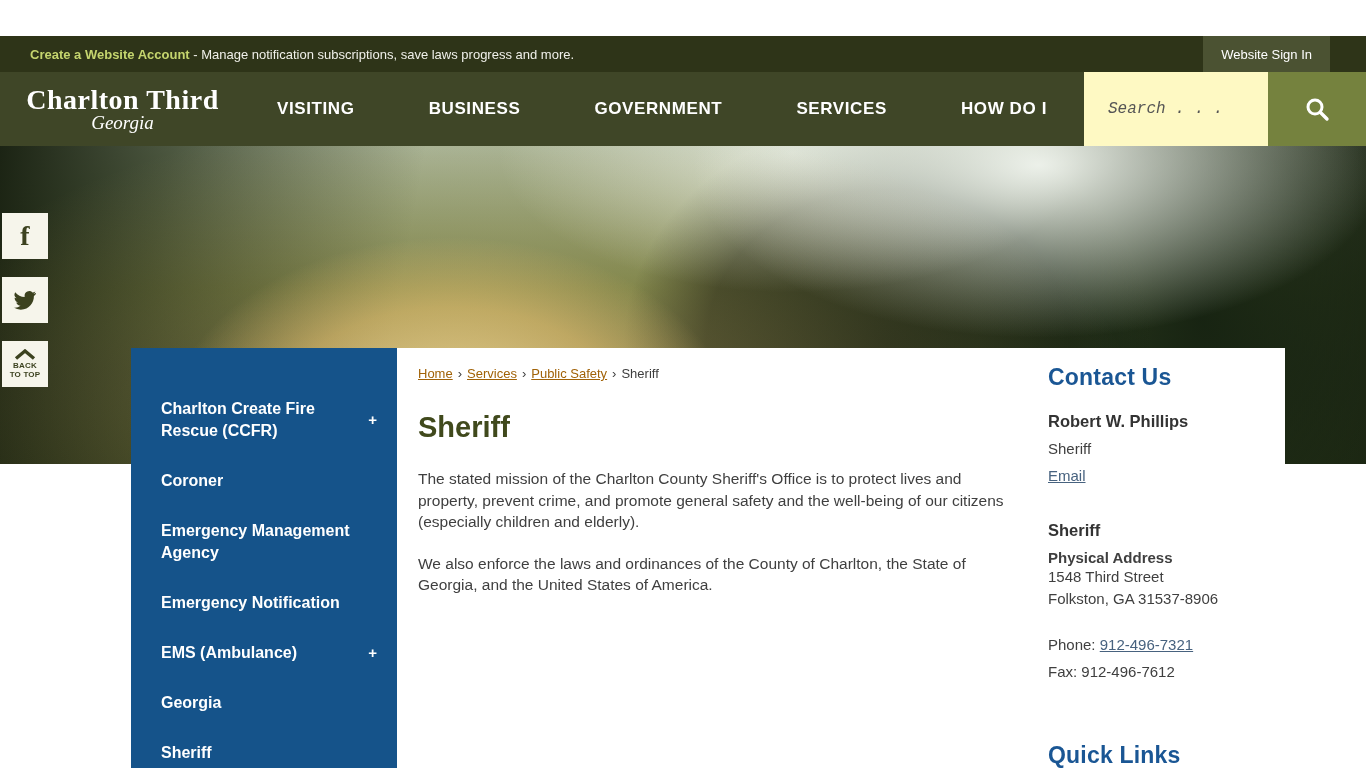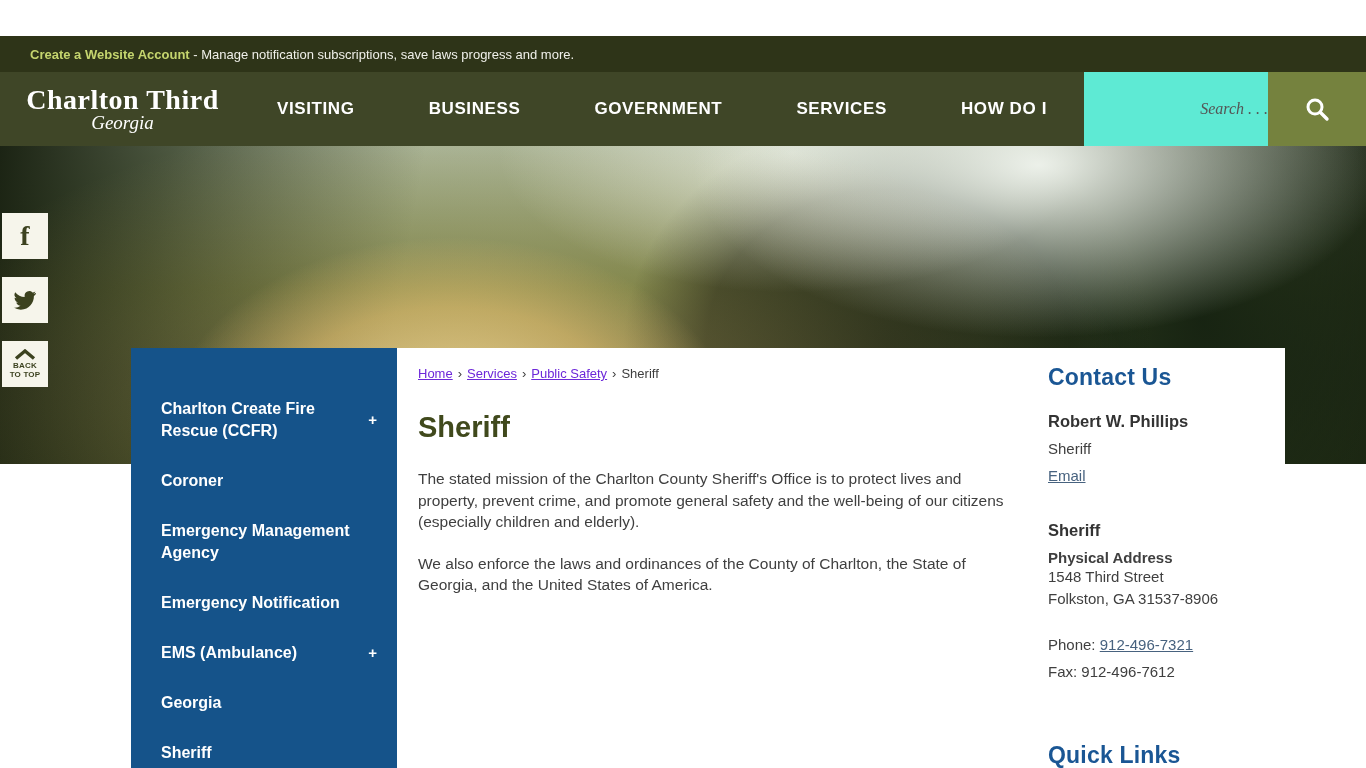--- a/index.html
+++ b/index.html
@@ -15,22 +15,22 @@
                 font-size:13px; display:flex; align-items:center; cursor:pointer; border:none; }
 
   
   .mainnav { position:relative; height:74px; background:#3f4627; display:flex; align-items:center; }
   .logo { margin-left:20px; width:205px; text-align:center; color:#fff; cursor:pointer; }
   .logo .logo-title { font-family:"Liberation Serif", serif; font-weight:bold; font-size:28px; letter-spacing:0.5px; line-height:28px; }
   .logo .logo-sub { font-family:"Liberation Serif", serif; font-style:italic; font-size:19px; line-height:18px; margin-top:0px; }
   .menu { display:flex; justify-content:space-between; width:770px; margin-left:52px; }
   .menu-item { color:#fff; font-weight:bold; font-size:17px; letter-spacing:0.6px; cursor:pointer; }
   .search-wrap { position:absolute; right:0; top:0; height:74px; display:flex; }
-  .search-input { width:184px; height:74px; border:none; outline:none; background:#5eead4; font-size:16px; font-style:italic;
-                  color:#555; padding-left:24px; font-family:Liberation Serif, serif;text-align:right; }
+  .search-input { width:184px; height:74px; border:none; outline:none; background:#fef9c3; font-size:16px; font-style:italic;
+                  color:#555; padding-left:24px; font-family:Liberation Mono, monospace; }
   .search-input::placeholder { color:#555; opacity:1; }
   .search-btn { width:98px; height:74px; background:#75823e; border:none; display:flex; align-items:center; justify-content:center; cursor:pointer; }
 
   
   .hero { position:relative; height:318px; overflow:hidden;
     background:
       radial-gradient(circle 55px at 33% 94%, rgba(255,255,255,0.98) 0%, rgba(255,248,222,0.95) 55%, rgba(255,242,200,0) 100%),
       radial-gradient(ellipse 380px 260px at 33% 90%, rgba(255,233,170,0.85) 0%, rgba(250,206,122,0.5) 48%, rgba(240,182,92,0) 75%),
       radial-gradient(ellipse 900px 430px at 37% 82%, rgba(243,198,122,0.4) 0%, rgba(243,198,122,0) 70%),
       radial-gradient(ellipse 480px 240px at 76% 6%, rgba(242,246,240,0.95) 0%, rgba(242,246,240,0) 72%),
@@ -51,21 +51,21 @@
 
   
   .content { position:absolute; top:312px; left:131px; width:1154px; height:456px; background:#fff; display:flex; }
 
   .sidebar { width:266px; background:#15538a; padding:36px 0 20px; flex-shrink:0; }
   .side-item { position:relative; color:#fff; font-weight:bold; font-size:16px; line-height:22px; padding:14px 46px 14px 30px; cursor:pointer; }
   .side-plus { position:absolute; right:20px; top:50%; transform:translateY(-50%); font-size:15px; font-weight:bold; }
 
   .main-col { flex:1; padding:18px 20px 0 21px; }
   .breadcrumb { font-size:13px; color:#3d3d3d; margin-bottom:30px; }
-  .breadcrumb a { color:#6d28d9; text-decoration:underline; cursor:pointer; }
+  .breadcrumb a { color:#a16207; text-decoration:underline; cursor:pointer; }
   .crumb-sep { margin:0 5px; }
   .page-title { color:#40491c; font-size:29px; font-weight:bold; margin-bottom:24px; }
   .body-para { color:#3f3f3f; font-size:15.5px; line-height:21.5px; margin-bottom:20px; max-width:590px; }
 
   .right-col { width:237px; flex-shrink:0; padding-top:16px; }
   .col-heading { color:#1a5694; font-size:23px; font-weight:bold; letter-spacing:0.2px; }
   .contact-name { color:#333; font-size:16.5px; font-weight:bold; margin-top:21px; }
   .contact-title { color:#3f3f3f; font-size:15px; margin-top:9px; }
   .contact-email { color:#47627f; font-size:15px; text-decoration:underline; margin-top:10px; display:inline-block; cursor:pointer; }
   .dept-heading { color:#333; font-size:16.5px; font-weight:bold; margin-top:36px; }
@@ -80,20 +80,21 @@
   .quicklinks-list a { color:#2b5d92; text-decoration:underline; cursor:pointer; }
 </style>
 </head>
 <body>
 
 <div class="page">
 
   <header class="topbar">
     <span class="acct-link">Create a Website Account</span>
       <span class="acct-rest"> - Manage notification subscriptions, save laws progress and more.</span>
+    <button class="signin-btn">Website Sign In</button>
   </header>
 
   <nav class="mainnav">
     <div class="logo">
       <div class="logo-title">Charlton Third</div>
       <div class="logo-sub">Georgia</div>
     </div>
     <div class="menu">
       <span class="menu-item">VISITING</span>
       <span class="menu-item">BUSINESS</span>

